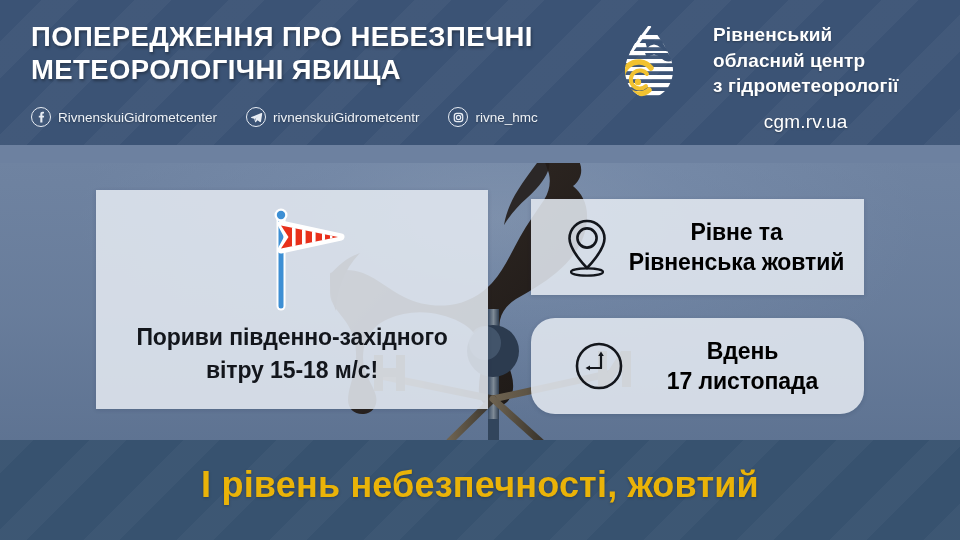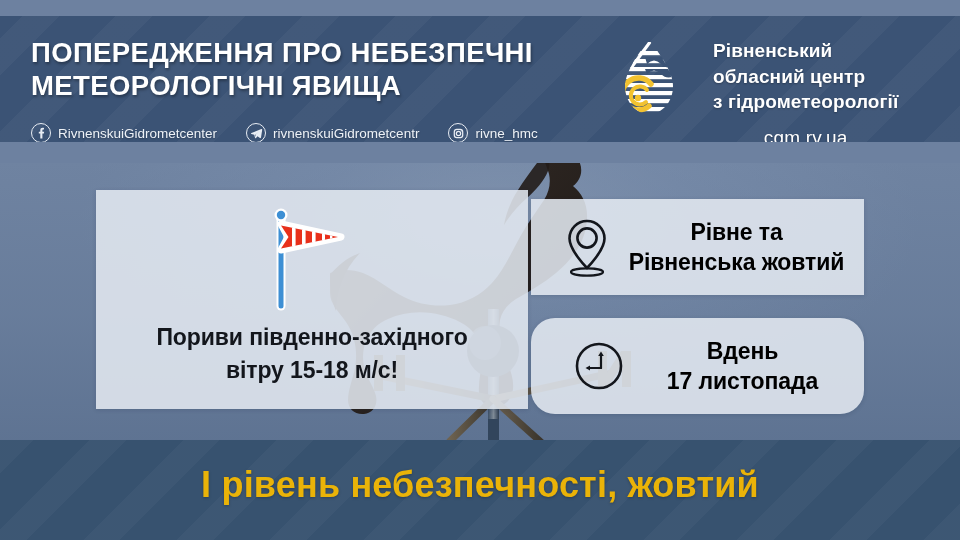--- a/index.html
+++ b/index.html
@@ -26,21 +26,21 @@
     position:absolute; inset:0;
     background:linear-gradient(180deg, rgba(120,140,170,.35) 0%, rgba(96,118,150,.2) 55%, rgba(80,102,134,.45) 100%);
   }
 
   
   .vane { position:absolute; left:330px; top:-40px; width:330px; height:330px; }
   .vane svg { width:100%; height:100%; display:block; }
 
   
   .header {
-    position:absolute; left:0; top:16px; width:960px; height:126px;
+    position:absolute; left:0; top:0; width:960px; height:145px;
     background:#3b5375;
     overflow:hidden;
   }
   .header-stripes {
     position:absolute; inset:0;
     background:repeating-linear-gradient(
       -45deg,
       rgba(255,255,255,.035) 0px, rgba(255,255,255,.035) 26px,
       rgba(255,255,255,0) 26px, rgba(255,255,255,0) 66px);
   }
@@ -82,21 +82,21 @@
     margin-top:12px; text-align:center; letter-spacing:.2px;
     text-shadow:0 1px 2px rgba(0,0,0,.3);
   }
 
   
   .card {
     position:absolute;
     background:rgba(226,232,240,.88);
     box-shadow:0 1px 4px rgba(30,45,70,.18);
   }
-  .card-wind { left:96px; top:190px; width:432px; height:219px; }
+  .card-wind { left:96px; top:190px; width:392px; height:219px; }
   .card-place { left:531px; top:199px; width:333px; height:96px;
     display:flex; align-items:center; padding-left:24px; }
   .card-date  { left:531px; top:318px; width:333px; height:96px;
     display:flex; align-items:center; padding-left:36px;border-radius:24px; }
 
   .wind-flag { position:absolute; left:168px; top:14px; width:110px; height:110px; }
   .wind-flag svg { display:block; }
   .wind-text {
     position:absolute; left:0; right:0; bottom:22px;
     text-align:center; color:#13161c;

